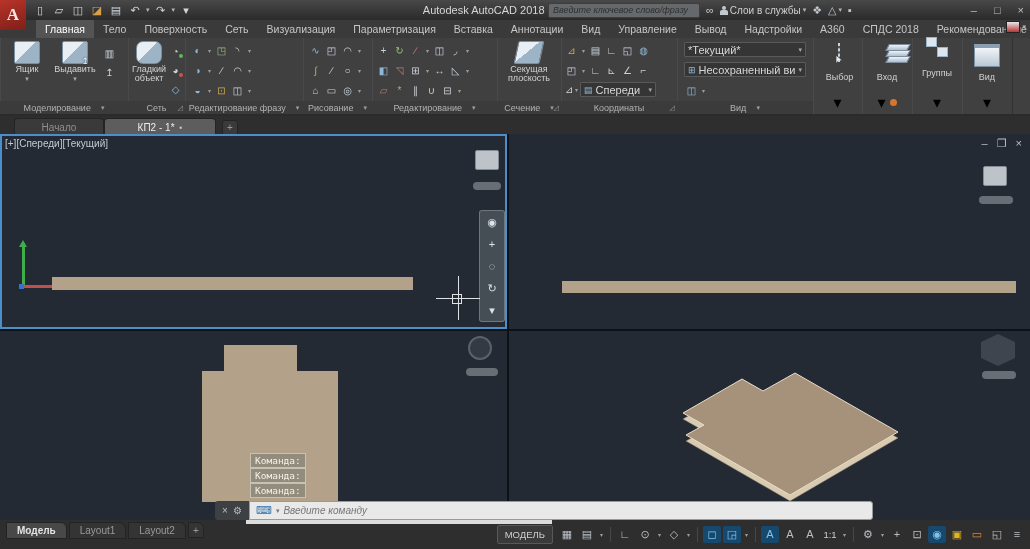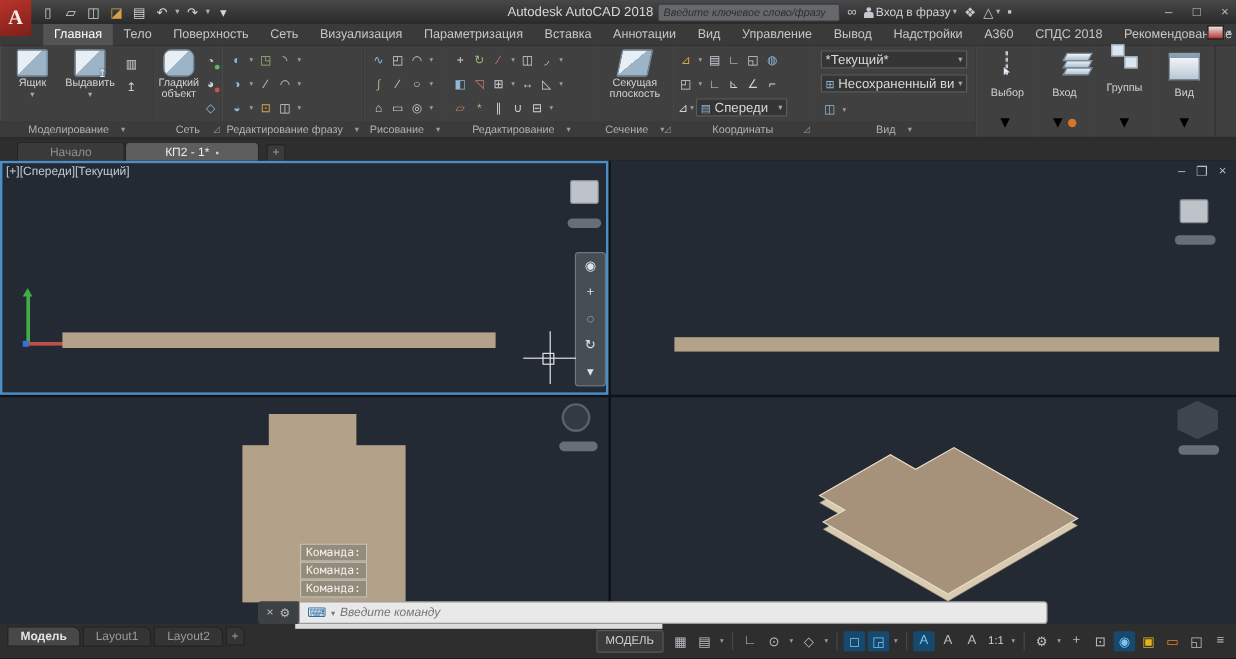--- a/index.html
+++ b/index.html
@@ -171,21 +171,21 @@
         <span class="qat-ic">▾</span>
       </div>
     <div id="title-text">Autodesk AutoCAD 2018   КП2 - 1.dwg</div>
     <div id="ic-right">
       <div id="search-field">
         <span>Введите ключевое слово/фразу</span>
       </div>
       <span class="tb-ic">∞</span>
       <span class="tb-ic">
         <i class="person"></i>
-        <span class="tb-label">Вход в фразу</span>
+        <span class="tb-label">Слои в службы</span>
         <span class="tcaret">▾</span>
       </span>
       <span class="tb-ic">❖</span>
       <span class="tb-ic">△<span class="tcaret">▾</span></span>
       <span class="tb-ic">▪</span>
     </div>
     <div id="win-controls">
       <span>–</span>
       <span>□</span>
       <span>×</span>

